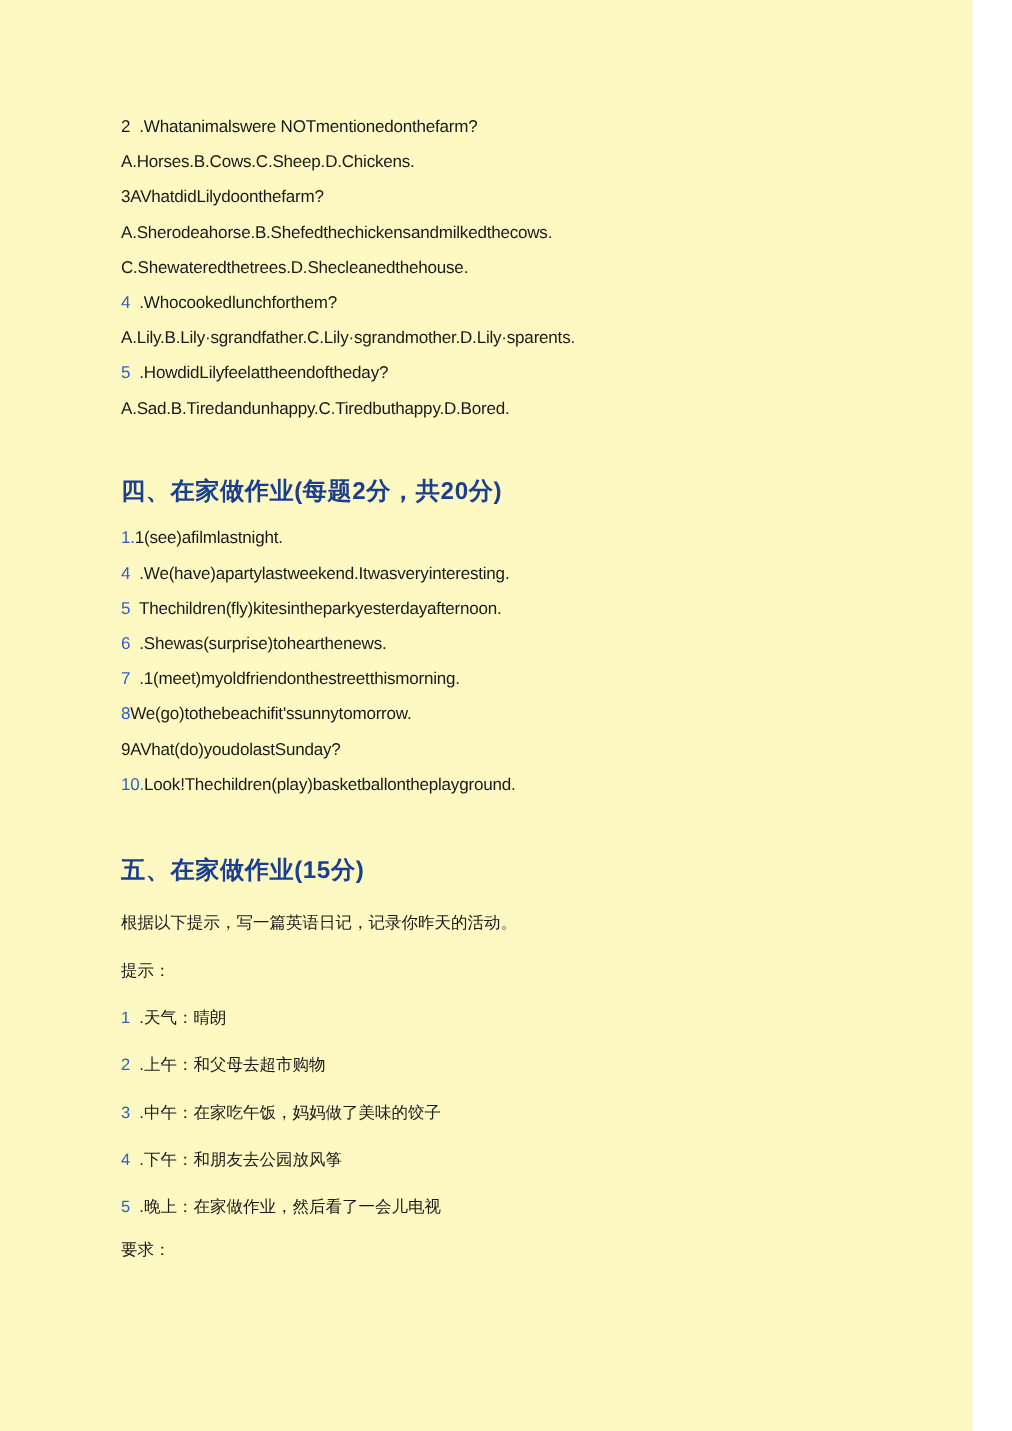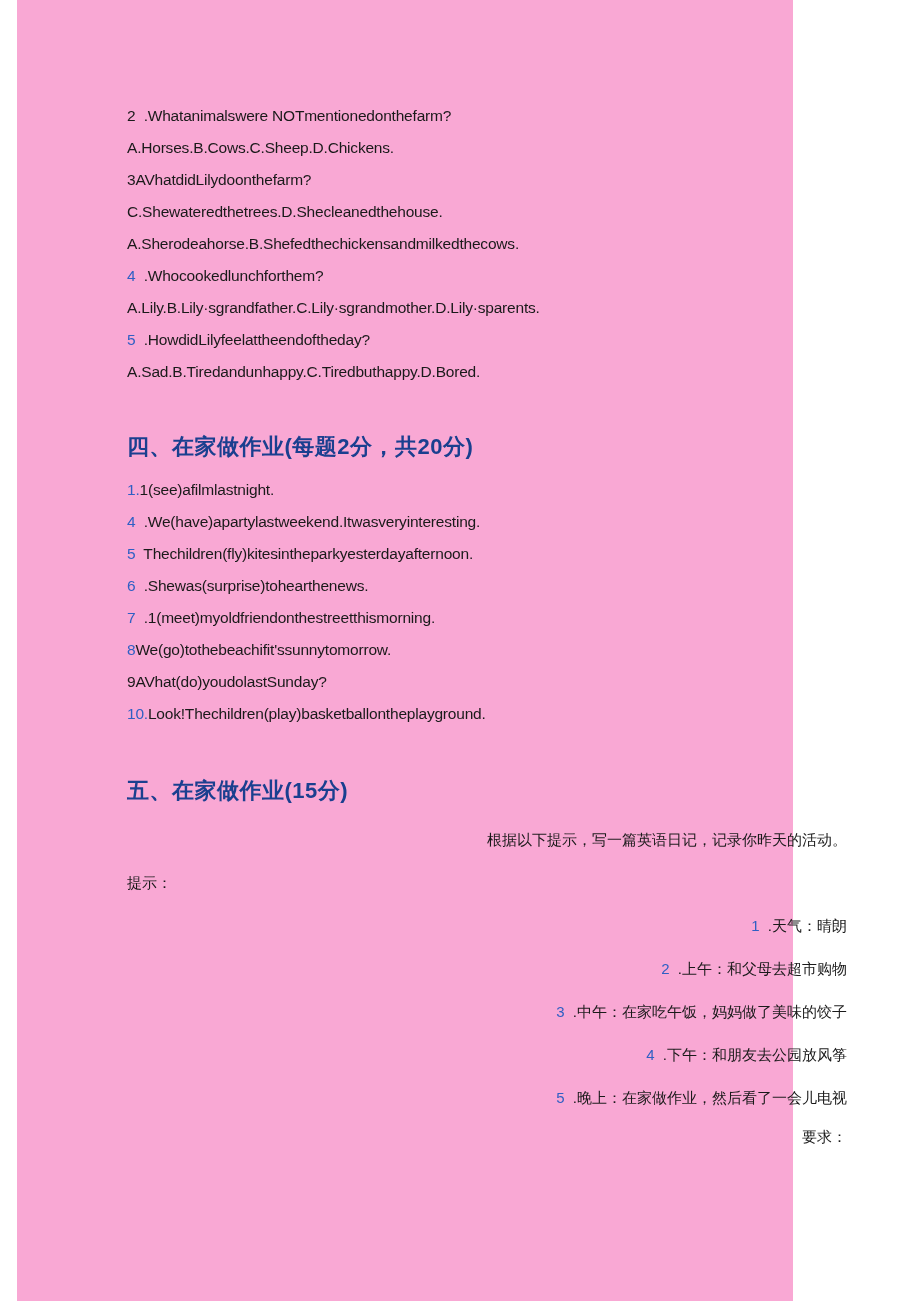--- a/index.html
+++ b/index.html
@@ -10,25 +10,25 @@
   body {
     width: 920px;
     height: 1301px;
     font-family: "Liberation Sans", sans-serif;
     color: #1a1a1a;
     position: relative;
     overflow: hidden;
   }
   .page {
     position: absolute;
-    left: 17px;
+    left: 0;
     top: 0;
-    width: 776px;
+    width: 884px;
     height: 1301px;
-    background: #f9a8d4;
+    background: #fef9c3;
   }
   .content {
     position: absolute;
     left: 110px;
     top: 100px;
     width: 720px;
   }
   .line {
     font-size: 15.5px;
     line-height: 32px;
@@ -55,43 +55,42 @@
     font-size: 15.5px;
     line-height: 32px;
     white-space: pre;
     letter-spacing: -0.2px;
   }
   .cn-line {
     font-size: 15px;
     line-height: 43px;
     color: #1a1a1a;
     white-space: pre;
-    text-align: right;
   }
   .block-gap-1 { height: 12px; }
   .block-gap-2 { height: 14px; }
   .hint-label {
     font-size: 15px;
     line-height: 43px;
     color: #1a1a1a;
   }
   .q-row { display: block; }
 </style>
 </head>
 <body>
 
 <div class="page">
   <div class="content">
 
     <div>
       <div class="line q-row"><span class="num-dark">2</span><span class="num-dark">  .</span><span>Whatanimalswere NOTmentionedonthefarm?</span></div>
       <div class="line q-row"><span>A.Horses.B.Cows.C.Sheep.D.Chickens.</span></div>
       <div class="line q-row"><span>3AVhatdidLilydoonthefarm?</span></div>
+      <div class="line q-row"><span>A.Sherodeahorse.B.Shefedthechickensandmilkedthecows.</span></div>
       <div class="line q-row"><span>C.Shewateredthetrees.D.Shecleanedthehouse.</span></div>
-      <div class="line q-row"><span>A.Sherodeahorse.B.Shefedthechickensandmilkedthecows.</span></div>
       <div class="line q-row"><span class="num">4</span><span class="num-dark">  .</span><span>Whocookedlunchforthem?</span></div>
       <div class="line q-row"><span>A.Lily.B.Lily·sgrandfather.C.Lily·sgrandmother.D.Lily·sparents.</span></div>
       <div class="line q-row"><span class="num">5</span><span class="num-dark">  .</span><span>HowdidLilyfeelattheendoftheday?</span></div>
       <div class="line q-row"><span>A.Sad.B.Tiredandunhappy.C.Tiredbuthappy.D.Bored.</span></div>
     </div>
 
     <div class="block-gap-1"></div>
 
     <div class="sect-head">四、在家做作业(每题2分，共20分)</div>
 

